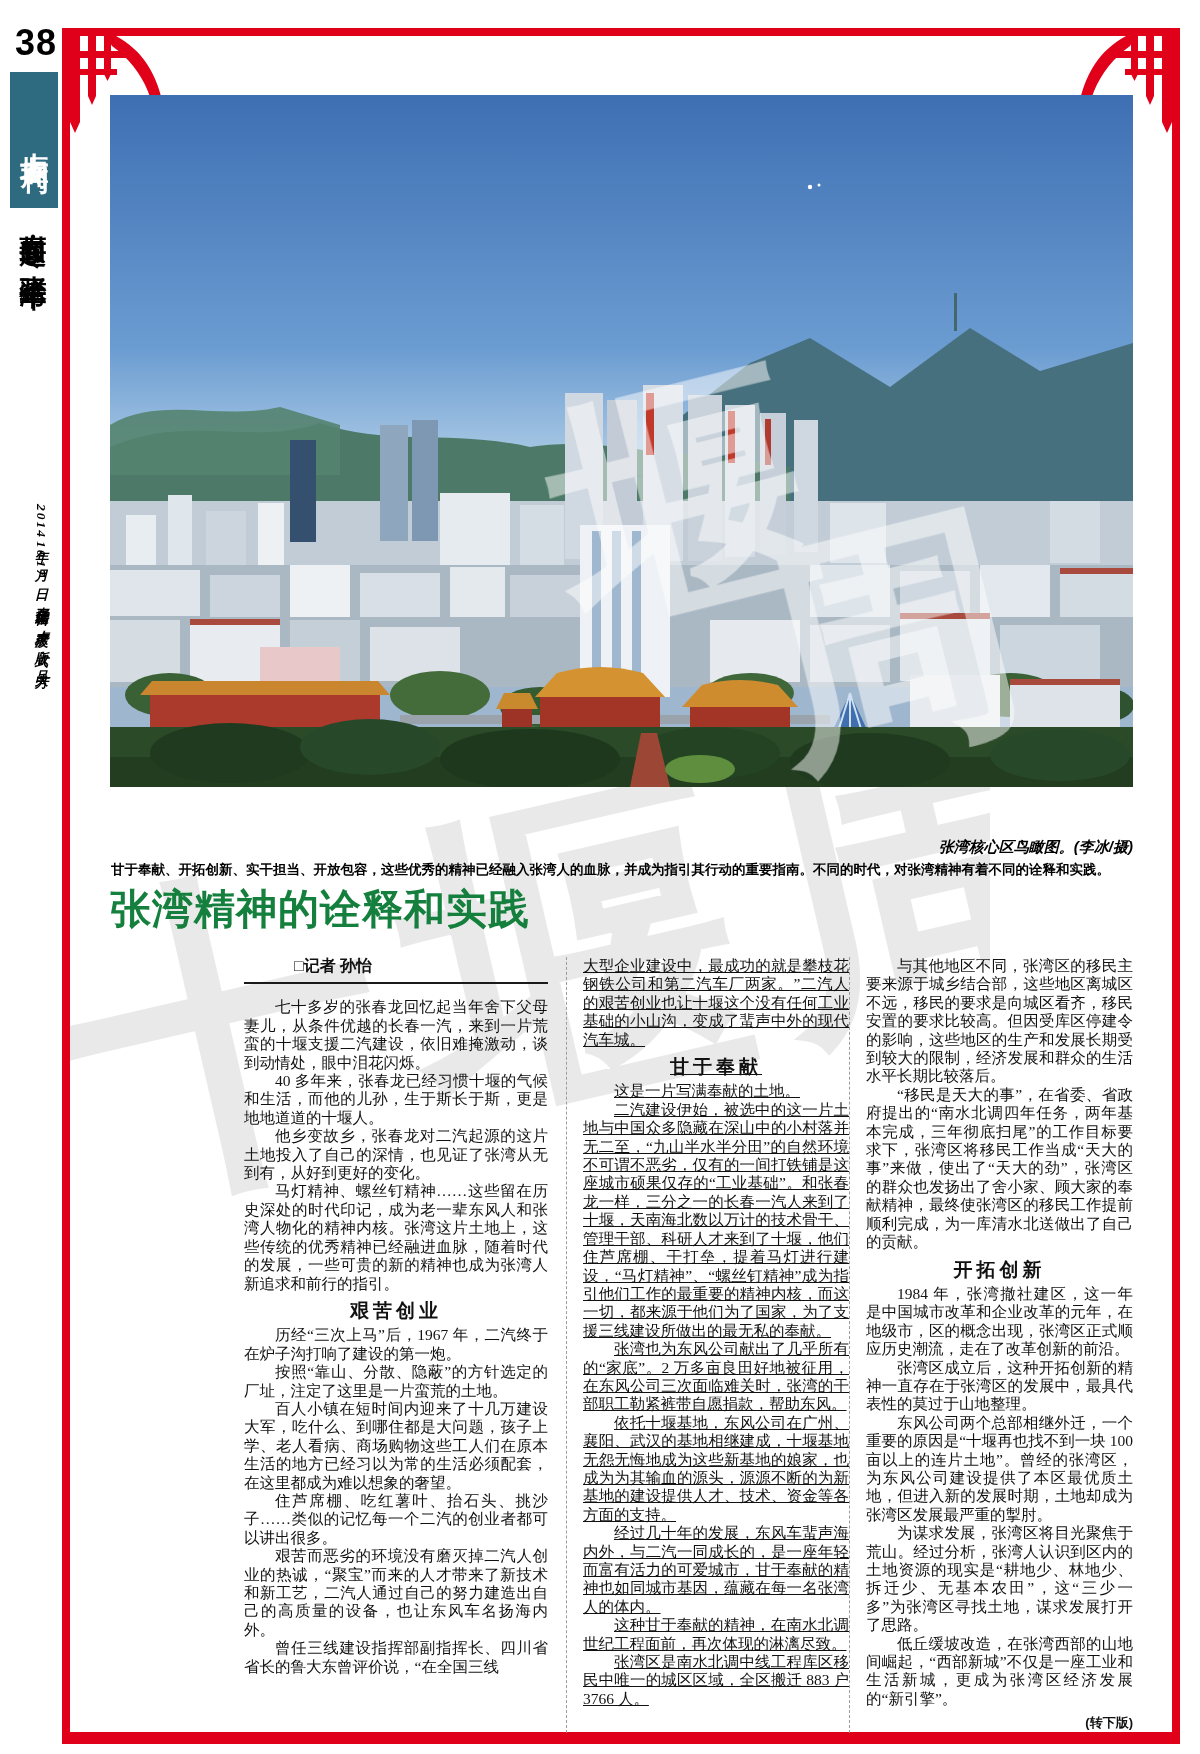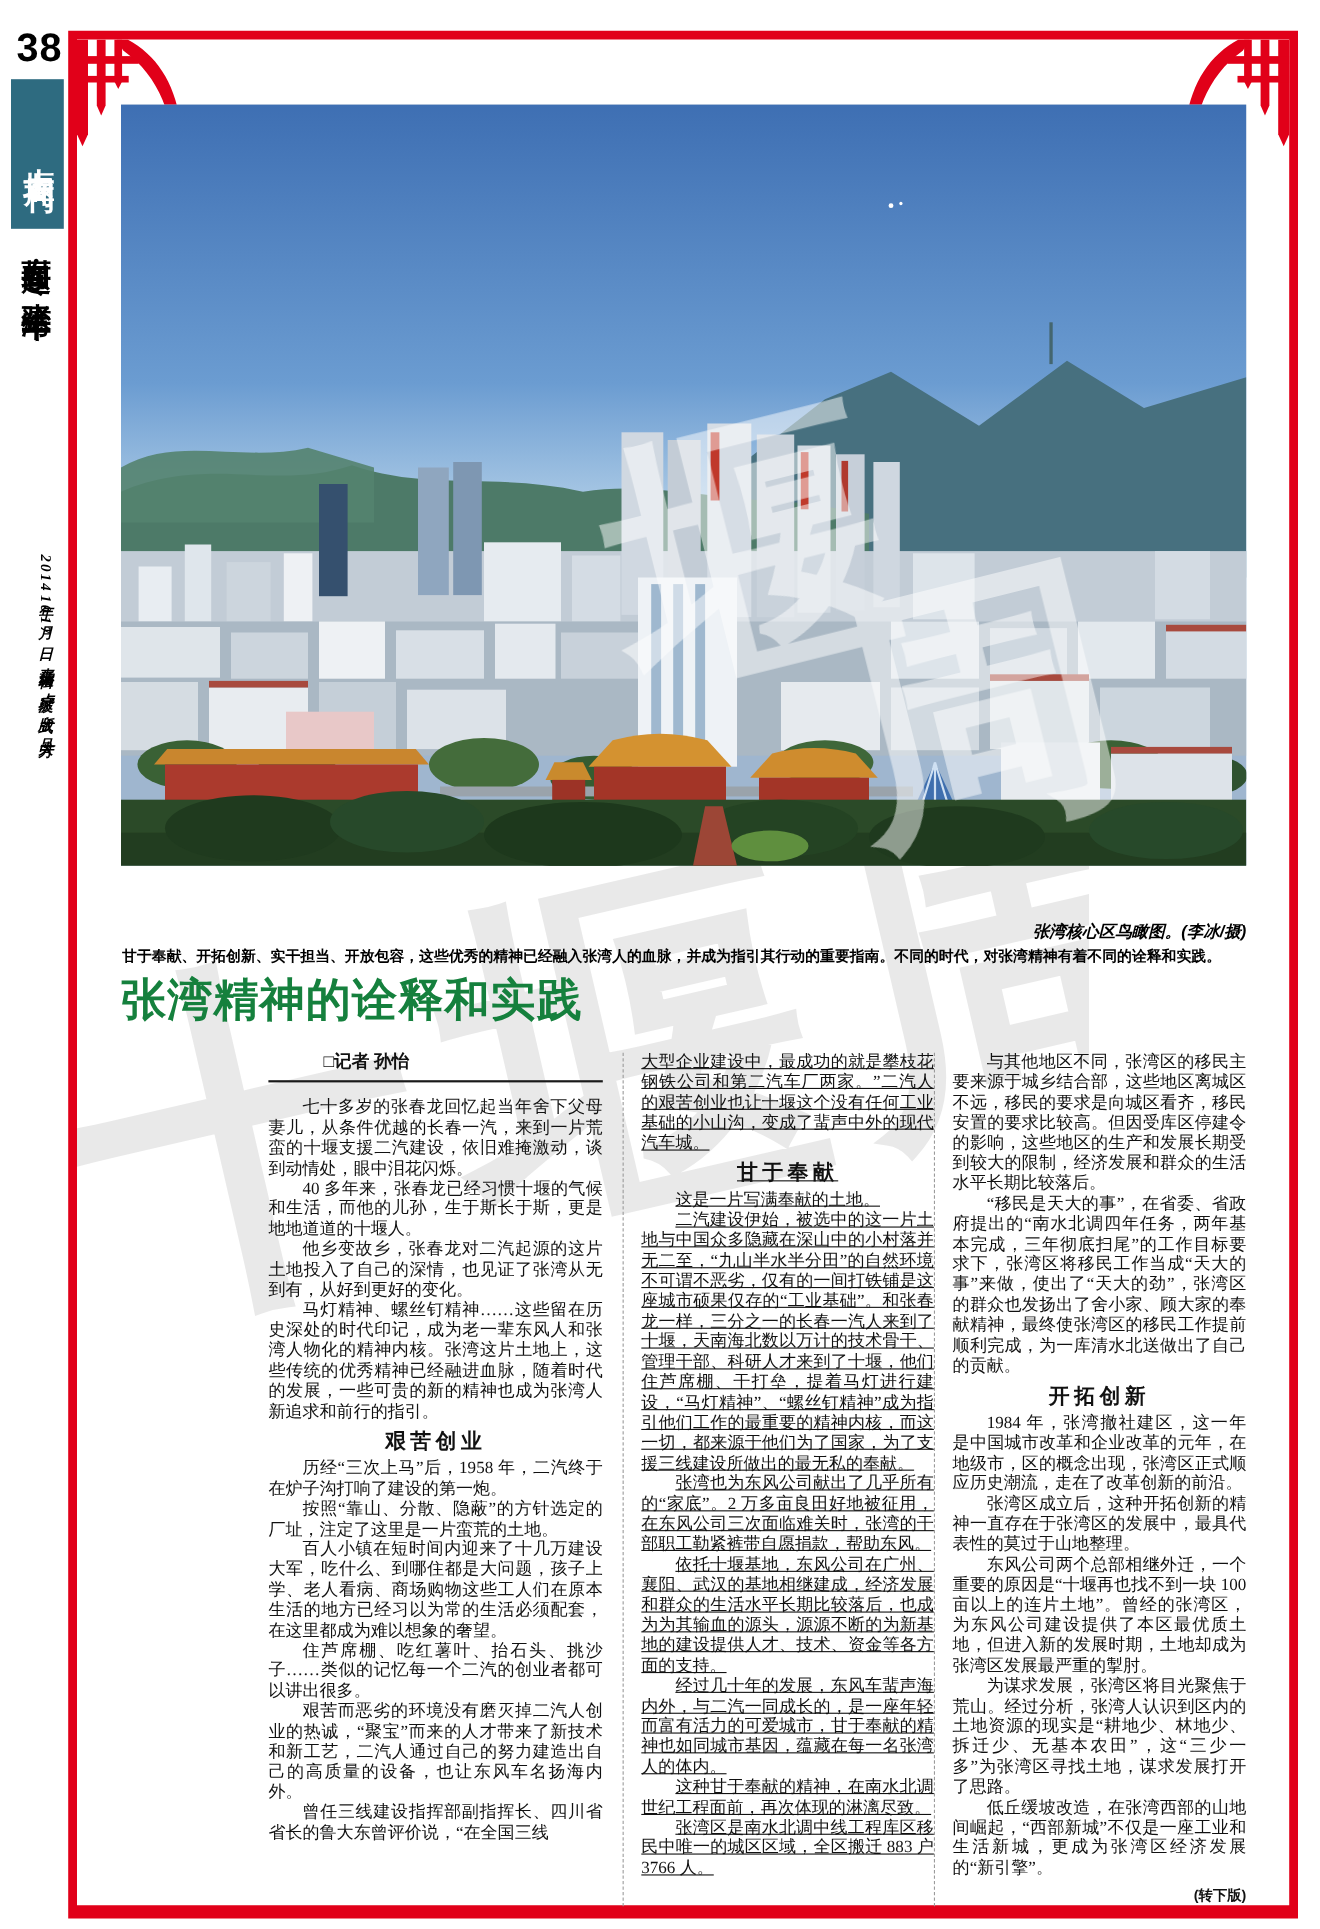--- a/index.html
+++ b/index.html
@@ -256,34 +256,34 @@
 <h1 class="headline">张湾精神的诠释和实践</h1>
 
 <div class="columns">
   <div class="col col1">
     <div class="byline">□记者 孙怡</div>
     <p>七十多岁的张春龙回忆起当年舍下父母妻儿，从条件优越的长春一汽，来到一片荒蛮的十堰支援二汽建设，依旧难掩激动，谈到动情处，眼中泪花闪烁。</p>
     <p>40 多年来，张春龙已经习惯十堰的气候和生活，而他的儿孙，生于斯长于斯，更是地地道道的十堰人。</p>
     <p>他乡变故乡，张春龙对二汽起源的这片土地投入了自己的深情，也见证了张湾从无到有，从好到更好的变化。</p>
     <p>马灯精神、螺丝钉精神……这些留在历史深处的时代印记，成为老一辈东风人和张湾人物化的精神内核。张湾这片土地上，这些传统的优秀精神已经融进血脉，随着时代的发展，一些可贵的新的精神也成为张湾人新追求和前行的指引。</p>
     <div class="sec-h">艰苦创业</div>
-    <p>历经“三次上马”后，1958 年，二汽终于在炉子沟打响了建设的第一炮。</p>
+    <p>历经“三次上马”后，1967 年，二汽终于在炉子沟打响了建设的第一炮。</p>
     <p>按照“靠山、分散、隐蔽”的方针选定的厂址，注定了这里是一片蛮荒的土地。</p>
     <p>百人小镇在短时间内迎来了十几万建设大军，吃什么、到哪住都是大问题，孩子上学、老人看病、商场购物这些工人们在原本生活的地方已经习以为常的生活必须配套，在这里都成为难以想象的奢望。</p>
     <p>住芦席棚、吃红薯叶、抬石头、挑沙子……类似的记忆每一个二汽的创业者都可以讲出很多。</p>
     <p>艰苦而恶劣的环境没有磨灭掉二汽人创业的热诚，“聚宝”而来的人才带来了新技术和新工艺，二汽人通过自己的努力建造出自己的高质量的设备，也让东风车名扬海内外。</p>
     <p>曾任三线建设指挥部副指挥长、四川省省长的鲁大东曾评价说，“在全国三线</p>
   </div>
   <div class="col col2">
     <p class="noindent">大型企业建设中，最成功的就是攀枝花钢铁公司和第二汽车厂两家。”二汽人的艰苦创业也让十堰这个没有任何工业基础的小山沟，变成了蜚声中外的现代汽车城。</p>
     <div class="sec-h">甘于奉献</div>
     <p>这是一片写满奉献的土地。</p>
     <p>二汽建设伊始，被选中的这一片土地与中国众多隐藏在深山中的小村落并无二至，“九山半水半分田”的自然环境不可谓不恶劣，仅有的一间打铁铺是这座城市硕果仅存的“工业基础”。和张春龙一样，三分之一的长春一汽人来到了十堰，天南海北数以万计的技术骨干、管理干部、科研人才来到了十堰，他们住芦席棚、干打垒，提着马灯进行建设，“马灯精神”、“螺丝钉精神”成为指引他们工作的最重要的精神内核，而这一切，都来源于他们为了国家，为了支援三线建设所做出的最无私的奉献。</p>
     <p>张湾也为东风公司献出了几乎所有的“家底”。2 万多亩良田好地被征用，在东风公司三次面临难关时，张湾的干部职工勒紧裤带自愿捐款，帮助东风。</p>
-    <p>依托十堰基地，东风公司在广州、襄阳、武汉的基地相继建成，经济发展和群众的生活水平长期比较落后，也成为为其输血的源头，源源不断的为新基地的建设提供人才、技术、资金等各方面的支持。</p>
+    <p>依托十堰基地，东风公司在广州、襄阳、武汉的基地相继建成，十堰基地无怨无悔地成为这些新基地的娘家，也成为为其输血的源头，源源不断的为新基地的建设提供人才、技术、资金等各方面的支持。</p>
     <p>经过几十年的发展，东风车蜚声海内外，与二汽一同成长的，是一座年轻而富有活力的可爱城市，甘于奉献的精神也如同城市基因，蕴藏在每一名张湾人的体内。</p>
     <p>这种甘于奉献的精神，在南水北调世纪工程面前，再次体现的淋漓尽致。</p>
     <p>张湾区是南水北调中线工程库区移民中唯一的城区区域，全区搬迁 883 户 3766 人。</p>
   </div>
   <div class="col col3">
     <p>与其他地区不同，张湾区的移民主要来源于城乡结合部，这些地区离城区不远，移民的要求是向城区看齐，移民安置的要求比较高。但因受库区停建令的影响，这些地区的生产和发展长期受到较大的限制，经济发展和群众的生活水平长期比较落后。</p>
     <p>“移民是天大的事”，在省委、省政府提出的“南水北调四年任务，两年基本完成，三年彻底扫尾”的工作目标要求下，张湾区将移民工作当成“天大的事”来做，使出了“天大的劲”，张湾区的群众也发扬出了舍小家、顾大家的奉献精神，最终使张湾区的移民工作提前顺利完成，为一库清水北送做出了自己的贡献。</p>
     <div class="sec-h">开拓创新</div>
     <p>1984 年，张湾撤社建区，这一年是中国城市改革和企业改革的元年，在地级市，区的概念出现，张湾区正式顺应历史潮流，走在了改革创新的前沿。</p>
     <p>张湾区成立后，这种开拓创新的精神一直存在于张湾区的发展中，最具代表性的莫过于山地整理。</p>

